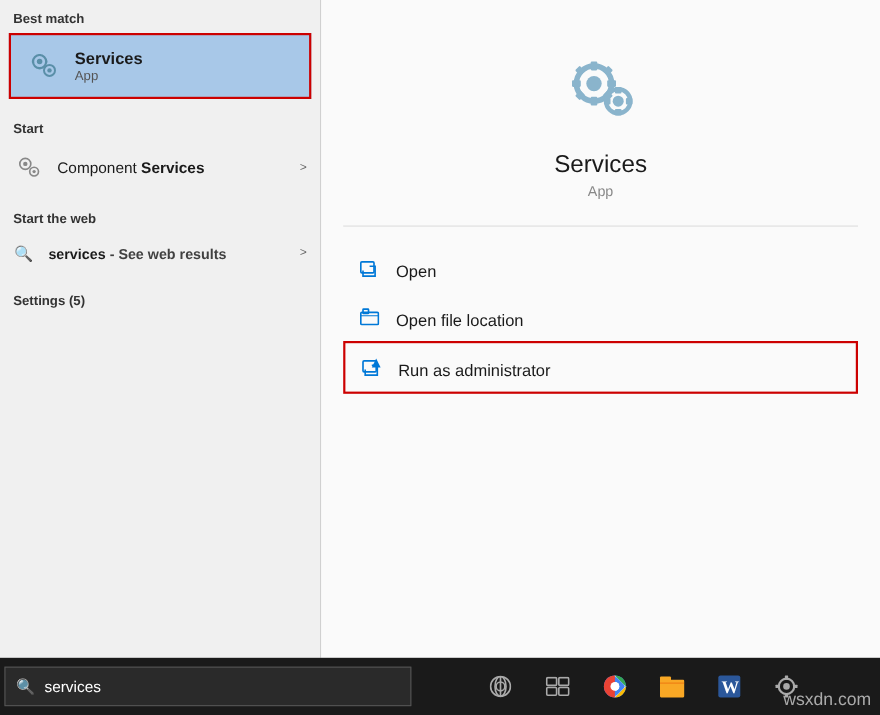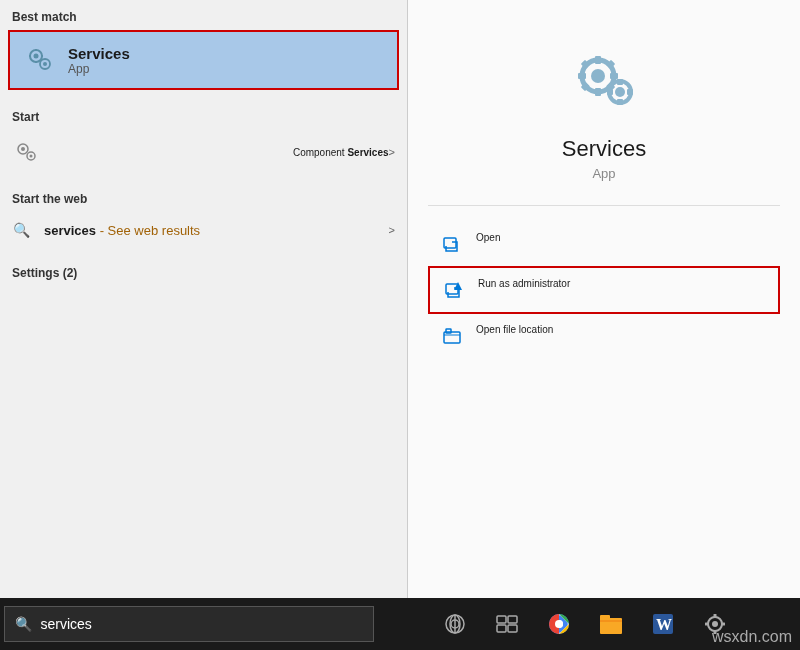--- a/index.html
+++ b/index.html
@@ -15,21 +15,21 @@
 
     
     .main-area {
       display: flex;
       flex: 1;
       height: 598px;
     }
 
     
     .left-panel {
-      width: 408px;
+      width: 292px;
       background: #f0f0f0;
       display: flex;
       flex-direction: column;
       border-right: 1px solid #ccc;
     }
 
     .section-label {
       font-size: 12px;
       font-weight: 600;
       color: #333;
@@ -83,24 +83,23 @@
     .app-item-icon {
       width: 28px;
       height: 28px;
       margin-right: 12px;
       display: flex;
       align-items: center;
       justify-content: center;
     }
 
     .app-item-label {
-      font-size: 10px;
+      font-size: 14px;
       color: #1a1a1a;
       flex: 1;
-      text-align: right;
     }
 
     .app-item-label strong {
       font-weight: 700;
     }
 
     .chevron {
       font-size: 11px;
       color: #666;
     }
@@ -132,22 +131,22 @@
       font-size: 13px;
       color: #1a1a1a;
       flex: 1;
     }
 
     .web-item-text .web-query {
       font-weight: 600;
     }
 
     .web-item-text .web-suffix {
-      color: #a16207;
-      font-weight: 400;
+      color: #404040;
+      font-weight: 700;
     }
 
     
     .settings-section {
       margin-top: 8px;
     }
 
     
     .right-panel {
       flex: 1;
@@ -187,24 +186,24 @@
       margin-bottom: 16px;
     }
 
     .action-list {
       width: 100%;
       list-style: none;
     }
 
     .action-item {
       display: flex;
-      align-items: flex-start;
+      align-items: flex-end;
       padding: 10px 12px;
       cursor: pointer;
-      font-size: 10px;
+      font-size: 15px;
       color: #1a1a1a;
       position: relative;
     }
 
     .action-item.highlighted {
       border: 2px solid #cc0000;
     }
 
     .action-icon {
       width: 24px;
@@ -323,21 +322,21 @@
       <div class="web-item">
         <div class="search-icon-sm">🔍</div>
         <div class="web-item-text">
           <span class="web-query">services</span><span class="web-suffix"> - See web results</span>
         </div>
         <span class="chevron">&gt;</span>
       </div>
     </div>
 
     <div class="settings-section">
-      <div class="section-label">Settings (2)</div>
+      <div class="section-label">Settings (5)</div>
     </div>
 
   </div>
 
   <div class="right-panel">
     <div class="app-detail-icon">
       <svg width="72" height="72" viewBox="0 0 72 72" xmlns="http://www.w3.org/2000/svg">
 
         <circle cx="30" cy="32" r="16" fill="none" stroke="#8ab4cc" stroke-width="5"></circle>
         <circle cx="30" cy="32" r="7" fill="#8ab4cc"></circle>
@@ -366,40 +365,40 @@
     <ul class="action-list">
       <li class="action-item">
         <span class="action-icon">
           <svg width="18" height="18" viewBox="0 0 18 18">
               <rect x="1" y="3" width="12" height="10" fill="none" stroke="#0078d7" stroke-width="1.5" rx="1"></rect>
               <polyline points="9,7 14,7 14,16 3,16 3,11" fill="none" stroke="#0078d7" stroke-width="1.5"></polyline>
             </svg>
         </span>
         <span>Open</span>
       </li>
+      <li class="action-item">
+        <span class="action-icon">
+          <svg width="18" height="18" viewBox="0 0 18 18">
+              <rect x="1" y="5" width="16" height="11" fill="none" stroke="#0078d7" stroke-width="1.5" rx="1"></rect>
+              <polyline points="1,8 17,8" stroke="#0078d7" stroke-width="1"></polyline>
+              <rect x="3" y="2" width="5" height="4" fill="none" stroke="#0078d7" stroke-width="1.5" rx="0.5"></rect>
+            </svg>
+        </span>
+        <span>Open file location</span>
+      </li>
       <li class="action-item highlighted">
         <span class="action-icon">
           <svg width="18" height="18" viewBox="0 0 18 18">
               <rect x="1" y="3" width="12" height="10" fill="none" stroke="#0078d7" stroke-width="1.5" rx="1"></rect>
               <polyline points="9,7 14,7 14,16 3,16 3,11" fill="none" stroke="#0078d7" stroke-width="1.5"></polyline>
               <polygon points="13,1 17,9 9,9" fill="#0078d7"></polygon>
             </svg>
         </span>
         <span>Run as administrator</span>
       </li>
-      <li class="action-item">
-        <span class="action-icon">
-          <svg width="18" height="18" viewBox="0 0 18 18">
-              <rect x="1" y="5" width="16" height="11" fill="none" stroke="#0078d7" stroke-width="1.5" rx="1"></rect>
-              <polyline points="1,8 17,8" stroke="#0078d7" stroke-width="1"></polyline>
-              <rect x="3" y="2" width="5" height="4" fill="none" stroke="#0078d7" stroke-width="1.5" rx="0.5"></rect>
-            </svg>
-        </span>
-        <span>Open file location</span>
-      </li>
     </ul>
   </div>
 </div>
 
 <div class="taskbar">
   <div class="taskbar-search">
     <span class="taskbar-search-icon">🔍</span>
     <span class="taskbar-search-text">services</span>
   </div>
   <div class="taskbar-right">

